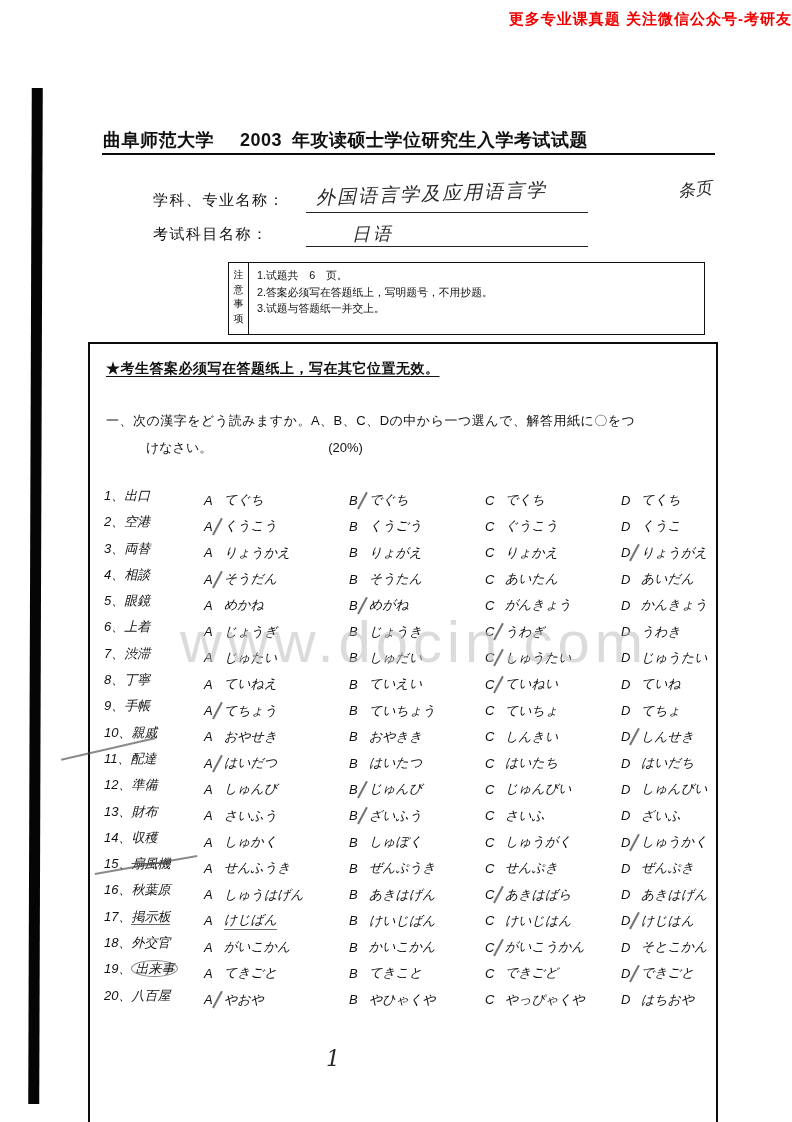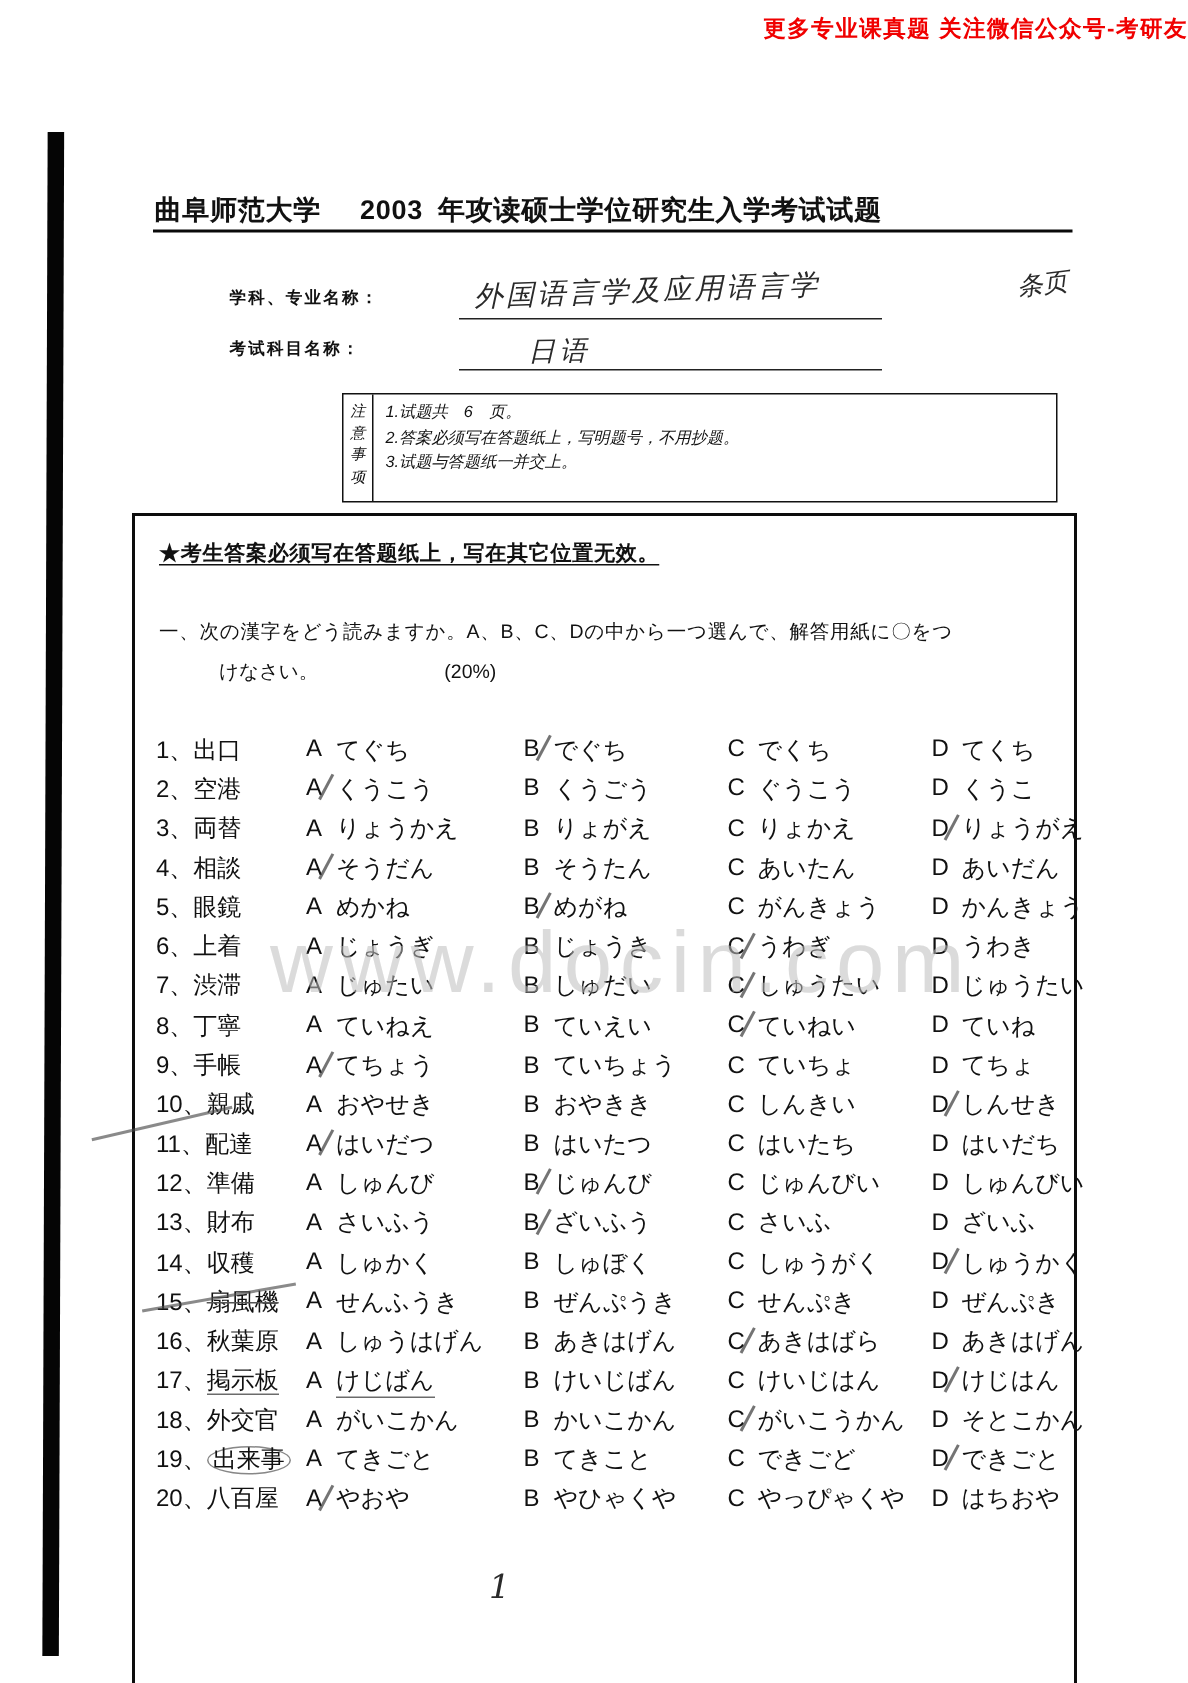--- a/index.html
+++ b/index.html
@@ -9,49 +9,49 @@
     font-size:15px;font-weight:bold;color:#f00000;letter-spacing:1px;}
 
   .scan-edge{position:absolute;left:30px;top:88px;width:11px;height:1016px;background:#050505;transform:rotate(.2deg);}
 
   .exam-title{position:absolute;left:103px;top:128px;width:615px;font-size:18px;font-weight:bold;
     letter-spacing:.5px;white-space:nowrap;}
   .exam-title .gap-lg{display:inline-block;width:26px;}
   .exam-title .gap-sm{display:inline-block;width:10px;}
   .title-rule{position:absolute;left:102px;top:153px;width:613px;height:2px;background:#0a0a0a;}
 
-  .field-label{position:absolute;left:153px;font-size:11px;font-weight:700;letter-spacing:1.5px;text-align:center;}
+  .field-label{position:absolute;left:153px;font-size:15px;font-weight:400;letter-spacing:1.5px;text-align:center;}
   .label-subject{top:191px;}
   .label-course{top:225px;}
   .field-line{position:absolute;left:306px;width:282px;border-bottom:1.6px solid #222;height:0;}
   .line-subject{top:212px;}
   .line-course{top:246px;}
 
   .handwrite{font-family:"DejaVu Serif",serif;font-style:italic;color:#2a2a2a;}
   .hw-subject{position:absolute;left:316px;top:181px;font-size:19px;letter-spacing:2px;transform:rotate(-2deg);white-space:nowrap;}
   .hw-course{position:absolute;left:352px;top:222px;font-size:18px;letter-spacing:3px;transform:rotate(-1deg);}
   .hw-corner{position:absolute;left:678px;top:178px;font-size:17px;transform:rotate(-7deg);}
   .hw-pagenum{position:absolute;left:326px;top:1046px;font-size:22px;}
 
   .notice-box{position:absolute;left:228px;top:262px;width:477px;height:73px;border:1.6px solid #111;
-    display:flex;box-sizing:border-box;background:#fff;font-style:italic;}
+    display:flex;box-sizing:border-box;background:#fff;}
   .notice-side{width:20px;border-right:1.5px solid #111;font-size:10px;text-align:center;
     padding-top:5px;line-height:1.45;word-break:break-all;box-sizing:border-box;}
   .notice-items{flex:1;padding:4px 8px;font-size:10.8px;line-height:1.55;box-sizing:border-box;}
 
   .main-box{position:absolute;left:88px;top:342px;width:630px;height:800px;border:2px solid #0c0c0c;
     box-sizing:border-box;background:#fff;}
   .warning{margin:16px 0 0 16px;font-size:14px;font-weight:bold;letter-spacing:.5px;
     text-decoration:underline;text-underline-offset:3px;}
   .intro1{margin:34px 0 0 16px;font-size:13px;letter-spacing:.5px;}
   .intro2{margin:9px 0 0 56px;font-size:13px;}
-  .intro2 .pct{margin-left:84px;}
+  .intro2 .pct{margin-left:116px;}
 
   .q-list{margin:30px 0 0 14px;}
-  .q-row{display:flex;align-items:center;height:26.3px;font-size:16px;white-space:nowrap;}
+  .q-row{display:flex;height:26.3px;font-size:13px;white-space:nowrap;font-style:italic;}
   .q-word{width:100px;flex:0 0 100px;}
   .opt{flex:0 0 136px;display:flex;align-items:center;}
   .opt-a{flex:0 0 145px;}
   .opt-letter{position:relative;display:inline-block;width:20px;flex:0 0 20px;}
   .opt-text{display:inline-block;}
   .opt-letter.marked::after{content:"";position:absolute;left:4px;top:-4px;width:9px;height:19px;
     border-right:2.2px solid rgba(70,70,70,.75);transform:rotate(28deg);}
   .strike{text-decoration:line-through;text-decoration-color:#555;}
   .uline{border-bottom:1.6px solid rgba(70,70,70,.8);}
   .circle{border:1.6px solid rgba(70,70,70,.65);border-radius:50%;padding:0 3px;}

